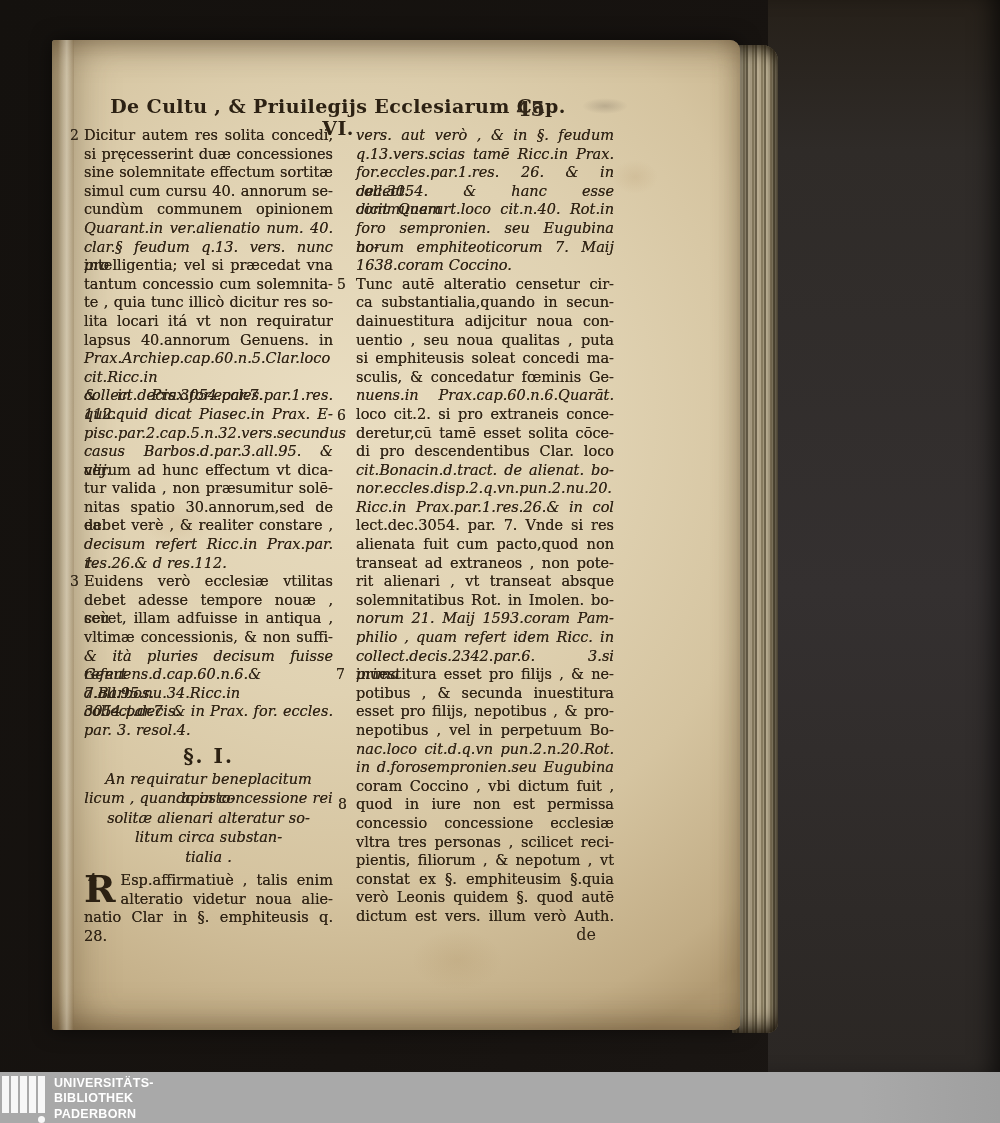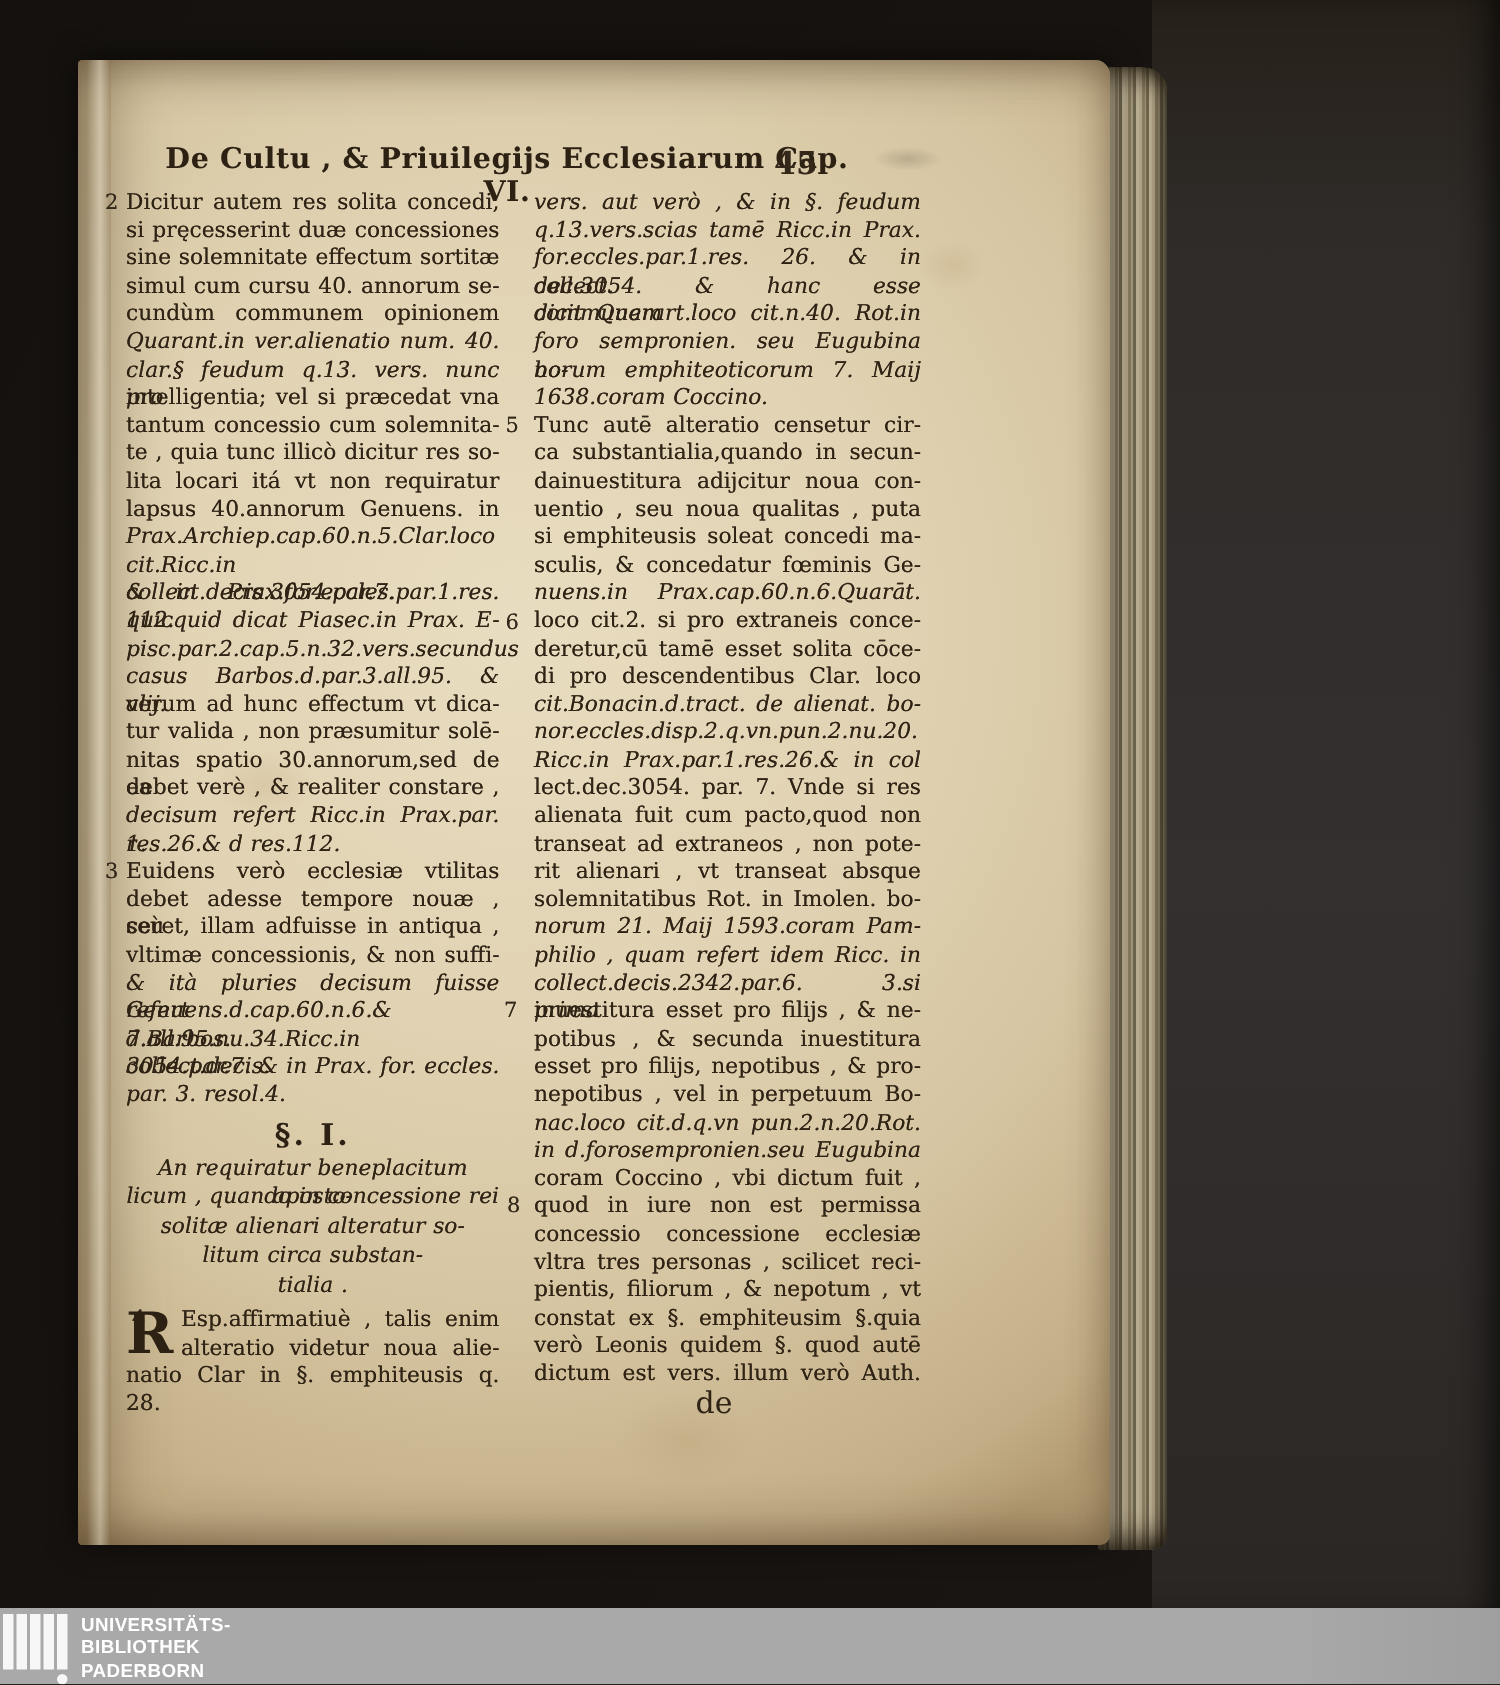--- a/index.html
+++ b/index.html
@@ -54,21 +54,21 @@
   .section-heading{margin-top:5px;height:23px;line-height:23px;text-align:center;
       font-size:20px;font-weight:bold;letter-spacing:2px;color:#2c2113;}
   .argument{margin-top:2px;}
   .argument .tl{height:19.5px;line-height:19.5px;text-align:center;text-align-last:center;}
   .p4{margin-top:4px;}
   .dropcap{float:left;font-size:38px;line-height:34px;margin:1px 5px 0 0;color:#2c2113;font-weight:bold;}
   .margin-num{position:absolute;font-size:14px;color:#32281a;text-shadow:0 0 .3px rgba(40,28,14,.7);}
   .mn2{left:18px;top:87px;}  .mn3{left:18px;top:533px;} .mn4{left:36px;top:831px;}
   .mn5{left:285px;top:236px;}.mn6{left:285px;top:367px;}
   .mn7{left:284px;top:626px;}.mn8{left:286px;top:756px;}
-  .catchword{height:18.6px;line-height:18.6px;font-size:20px;color:#2f2315;text-align:center;padding-right:18px;}
+  .catchword{height:18.6px;line-height:18.6px;font-size:16px;color:#2f2315;text-align:right;padding-right:18px;}
   .library-banner{position:absolute;left:0;top:1072px;width:1000px;height:51px;
       background:linear-gradient(90deg,#a9a9a9 0%,#a9a9a9 86%,#9f9f9f 100%);}
   .logo-bars{position:absolute;left:2px;top:3px;width:48px;height:46px;}
   .logo-bar{position:absolute;top:1px;width:6.5px;height:37px;background:#f7f7f7;}
   .b1{left:0;} .b2{left:9px;} .b3{left:18px;} .b4{left:27px;} .b5{left:36px;}
   .logo-dot{position:absolute;left:35.5px;top:41px;width:7px;height:7px;border-radius:50%;background:#f7f7f7;}
   .logo-text{position:absolute;left:54px;top:4px;font-family:"Liberation Sans","DejaVu Sans",sans-serif;
       font-size:12.5px;font-weight:bold;line-height:15.4px;color:#ffffff;letter-spacing:.3px;}
 </style>
 </head>

